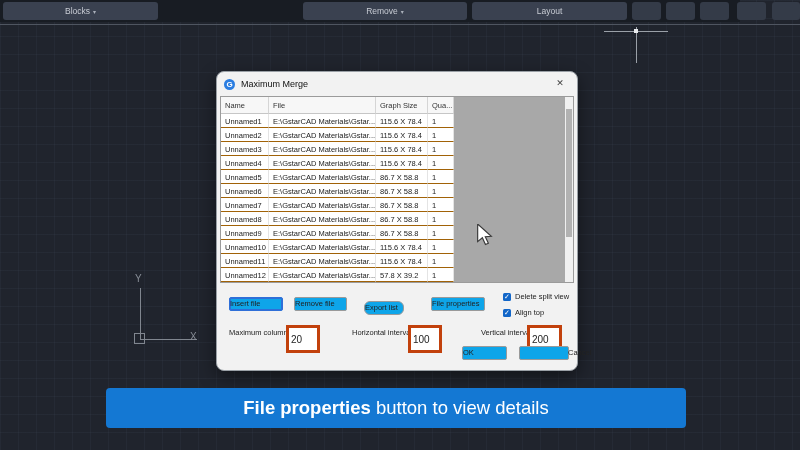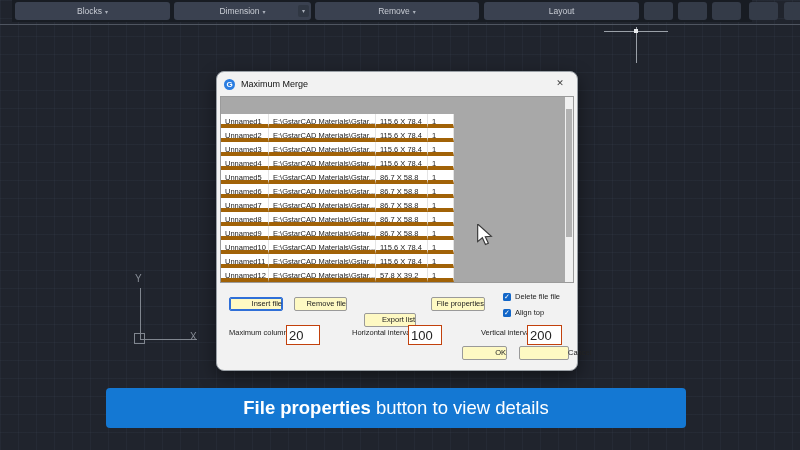--- a/index.html
+++ b/index.html
@@ -7,21 +7,21 @@
   body { font-family:"Liberation Sans", sans-serif; }
   #screen {
     position:relative; width:800px; height:450px;
     background-color:#20242d;
     background-image:
       linear-gradient(rgba(130,150,180,0.055) 1px, transparent 1px),
       linear-gradient(90deg, rgba(130,150,180,0.055) 1px, transparent 1px);
     background-size:18px 18px;
   }
   
-  #toolbar { position:absolute; left:12px; top:0; width:740px; height:22px; background:#181c23; }
+  #toolbar { position:absolute; left:0; top:0; width:740px; height:22px; background:#181c23; }
   .tb-panel {
     position:absolute; top:2px; height:18px; background:#3a4150; border-radius:3px;
     color:#c9cdd5; font-size:8.5px; display:flex; align-items:center; justify-content:center; gap:3px;
   }
   .tb-arrow { font-size:6px; color:#aab0ba; }
   .tb-mini {
     position:absolute; right:2px; top:3px; width:11px; height:12px; background:#303743;
     border-radius:2px; color:#aab0ba; font-size:6px; text-align:center; line-height:12px;
   }
   .tb-blank { position:absolute; top:2px; height:18px; width:29px; background:#343b48; border-radius:3px; }
@@ -42,38 +42,38 @@
   #dlg-titlebar { position:absolute; left:0; top:0; width:100%; height:24px; display:flex; align-items:center; padding-left:7px; }
   #dlg-icon { width:11px; height:11px; border-radius:50%; background:#2a7de1; color:#fff; font-size:8px; font-weight:bold; text-align:center; line-height:11px; margin-right:6px; }
   #dlg-title { font-size:9px; color:#111; }
   #dlg-close { position:absolute; right:10px; top:4px; width:14px; height:14px; text-align:center; line-height:14px; font-size:9px; color:#444; cursor:default; }
   
   #tbl { position:absolute; left:3px; top:24px; width:354px; height:187px; background:#a8a8a8; border:1px solid #9b9b9b; overflow:hidden; }
   #tbl-header { position:absolute; left:0; top:0; height:17px; display:flex; }
   .hcell { background:#f7f7f7; border-right:1px solid #d5d5d5; border-bottom:1px solid #c6c6c6; color:#333; padding:4px 0 0 4px; }
   #tbl-rows { position:absolute; left:0; top:17px; }
   .trow { display:flex; height:14px; }
-  .c { background:#ffffff; border-right:1px solid #e4e4e4; border-bottom:4px solid #a16207; padding:3px 0 0 4px; white-space:nowrap; overflow:hidden; color:#222; }
+  .c { background:#ffffff; border-right:1px solid #e4e4e4; border-bottom:1px solid #a16207; padding:3px 0 0 4px; white-space:nowrap; overflow:hidden; color:#222; }
   .w-name { width:48px; } .w-file { width:107px; } .w-size { width:52px; } .w-qty { width:26px; }
   
   #tbl-scroll { position:absolute; right:0; top:0; width:8px; height:100%; background:#f0f0f0; }
   #tbl-thumb { position:absolute; left:1px; top:12px; width:6px; height:128px; background:#b2b2b2; }
   
   .dbtn {
-    position:absolute; height:14px; background:#fef9c3; border:1px solid #9a9a9a; border-radius:2px;
-    font-size:7.5px; color:#222; text-align:right; line-height:12px; font-family:"Liberation Sans",sans-serif;
+    position:absolute; height:14px; background:#0ea5e9; border:1px solid #9a9a9a; border-radius:2px;
+    font-size:7.5px; color:#222; text-align:left; line-height:12px; font-family:"Liberation Sans",sans-serif;
   }
   .dbtn-focus { border-color:#2f6fd8; box-shadow:0 0 0 1px #2f6fd8 inset; }
   
   .cbx-row { position:absolute; left:286px; display:flex; align-items:center; gap:4px; }
   .cbx { width:8px; height:8px; background:#1266c8; border-radius:1.5px; color:#fff; font-size:7px; line-height:8px; text-align:center; }
   
   .flabel { position:absolute; font-size:7.5px; color:#222; }
   .finput {
-    position:absolute; height:20px; border:1px solid #c2410c; background:#fff; font-size:13px;
+    position:absolute; height:28px; border:3px solid #c2410c; background:#fff; font-size:10px;
     padding:0 0 0 2px; font-family:"Liberation Sans",sans-serif; color:#222;
   }
   
   #banner {
     position:absolute; left:106px; top:388px; width:580px; height:40px; background:#1478d3;
     border-radius:4px; display:flex; align-items:center; justify-content:center;
     color:#ffffff; font-size:18.5px; white-space:pre;
   }
   #banner b { font-weight:700; }
   
@@ -81,25 +81,20 @@
 </style>
 </head>
 <body>
 
 <div id="screen">
 
   <div id="toolbar">
     <div class="tb-panel" style="left:3px; width:155px;">
       <span>Blocks</span>
       <span class="tb-arrow">▾</span>
-    </div>
-    <div class="tb-panel" style="left:162px; width:137px;">
-      <span>Dimension</span>
-      <span class="tb-arrow">▾</span>
-      <span class="tb-mini">▾</span>
     </div>
     <div class="tb-panel" style="left:303px; width:164px;">
       <span>Remove</span>
       <span class="tb-arrow">▾</span>
     </div>
     <div class="tb-panel" style="left:472px; width:155px;">
       <span>Layout</span>
     </div>
     <div class="tb-blank" style="left:632px;"></div>
     <div class="tb-blank" style="left:666px;"></div>
@@ -122,20 +117,26 @@
   </div>
 
   <div id="dialog">
     <div id="dlg-titlebar">
       <div id="dlg-icon">G</div>
       <div id="dlg-title">Maximum Merge</div>
       <div id="dlg-close">✕</div>
     </div>
 
     <div id="tbl">
+      <div id="tbl-header">
+        <div class="hcell w-name">Name</div>
+        <div class="hcell w-file">File</div>
+        <div class="hcell w-size">Graph Size</div>
+        <div class="hcell w-qty">Qua...</div>
+      </div>
       <div id="tbl-rows">
 
       <div class="trow">
           <div class="c w-name">Unnamed1</div>
           <div class="c w-file">E:\GstarCAD Materials\Gstar...</div>
           <div class="c w-size">115.6 X 78.4</div>
           <div class="c w-qty">1</div>
         </div>
           <div class="trow">
           <div class="c w-name">Unnamed2</div>
@@ -204,26 +205,26 @@
           <div class="c w-qty">1</div>
         </div>
         </div>
       <div id="tbl-scroll">
         <div id="tbl-thumb"></div>
       </div>
     </div>
 
     <div class="dbtn dbtn-focus" style="left:12px;  top:225px; width:54px;">Insert file</div>
     <div class="dbtn" style="left:77px;  top:225px; width:53px;">Remove file</div>
-    <div class="dbtn" style="left:147px; top:241px; width:52px;">Export list</div>
+    <div class="dbtn" style="left:147px; top:229px; width:40px;border-radius:6px;">Export list</div>
     <div class="dbtn" style="left:214px; top:225px; width:54px;">File properties</div>
 
     <div class="cbx-row" style="top:220px;">
       <span class="cbx">✓</span>
-      <span>Delete file file</span>
+      <span>Delete split view</span>
     </div>
     <div class="cbx-row" style="top:236px;">
       <span class="cbx">✓</span>
       <span>Align top</span>
     </div>
 
     <div class="flabel" style="left:12px;  top:256px;">Maximum columns:</div>
     <input class="finput" style="left: 69px; top: 253px; width: 34px;" value="20">
     <div class="flabel" style="left:135px; top:256px;">Horizontal interval:</div>
     <input class="finput" style="left: 191px; top: 253px; width: 34px;" value="100">

